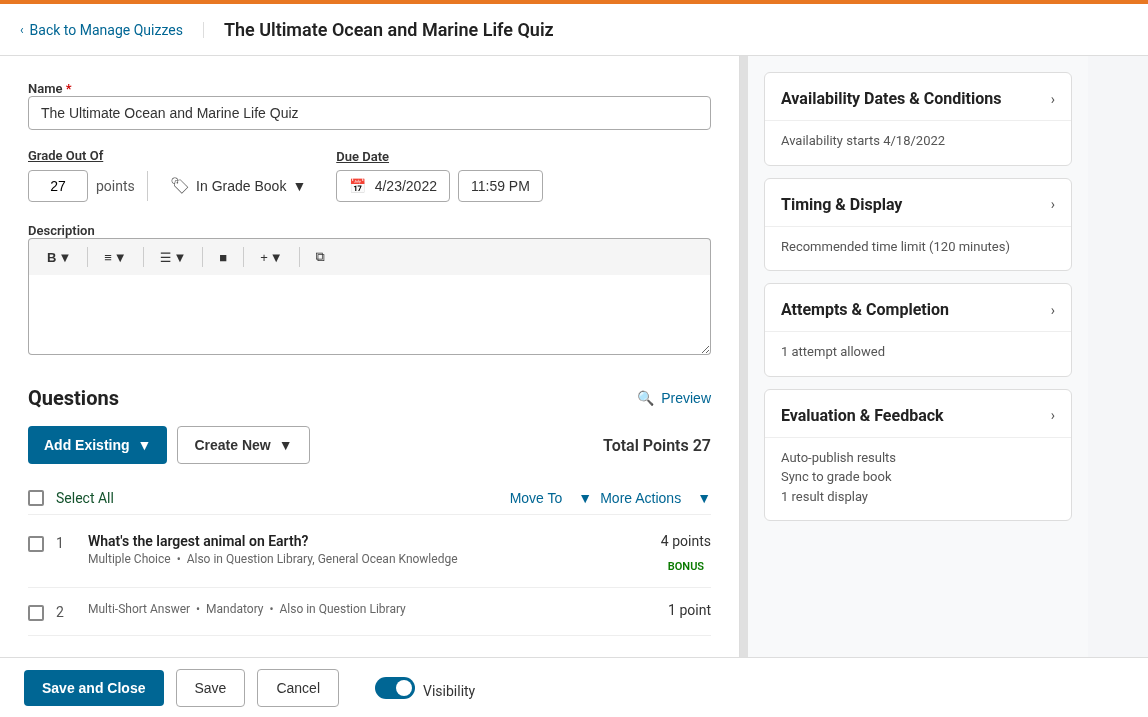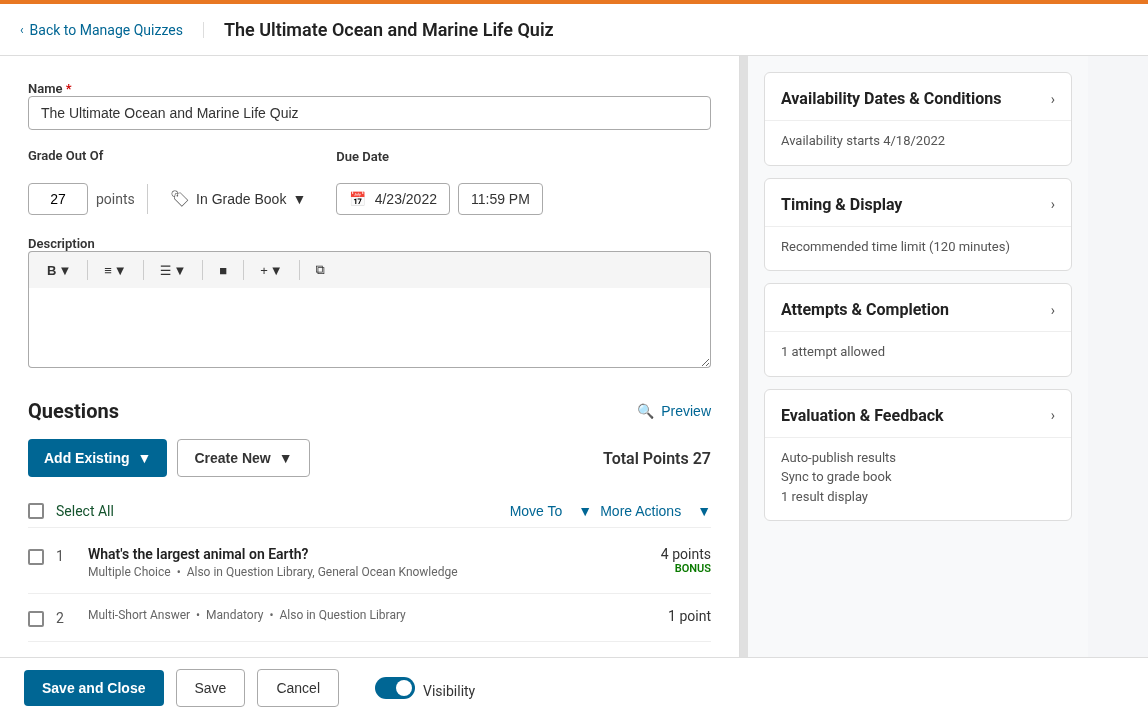--- a/index.html
+++ b/index.html
@@ -80,21 +80,21 @@
     }
 
     .grade-due-row {
       display: flex;
       align-items: flex-end;
       gap: 20px;
       margin-top: 18px;
     }
 
     .grade-section, .due-section { display: flex; flex-direction: column; }
-    .grade-section .field-label, .due-section .field-label { margin-bottom: 19px; }
+    .grade-section .field-label, .due-section .field-label { margin-bottom: 6px; text-decoration: underline; }
 
     .grade-inputs {
       display: flex; align-items: center; gap: 8px;
     }
 
     .grade-number-input {
       width: 60px;
       border: 1px solid #aaa;
       border-radius: 4px;
       padding: 7px 8px;
@@ -230,21 +230,21 @@
 
     .question-content { flex: 1; }
 
     .question-text { font-size: 14px; font-weight: 600; color: #222; margin-bottom: 3px; }
     .question-meta { font-size: 12px; color: #666; }
 
     .question-points { text-align: right; }
     .points-value { font-size: 14px; color: #333; }
     .bonus-badge {
       font-size: 11px; color: #0a7a00; font-weight: 600;
-      text-align: right; margin-top: 0;
+      text-align: center; margin-top: 11px;
     }
 
     
     .sidebar-card {
       background: #fff;
       border: 1px solid #ddd;
       border-radius: 6px;
       margin-bottom: 12px;
       overflow: hidden;
     }

